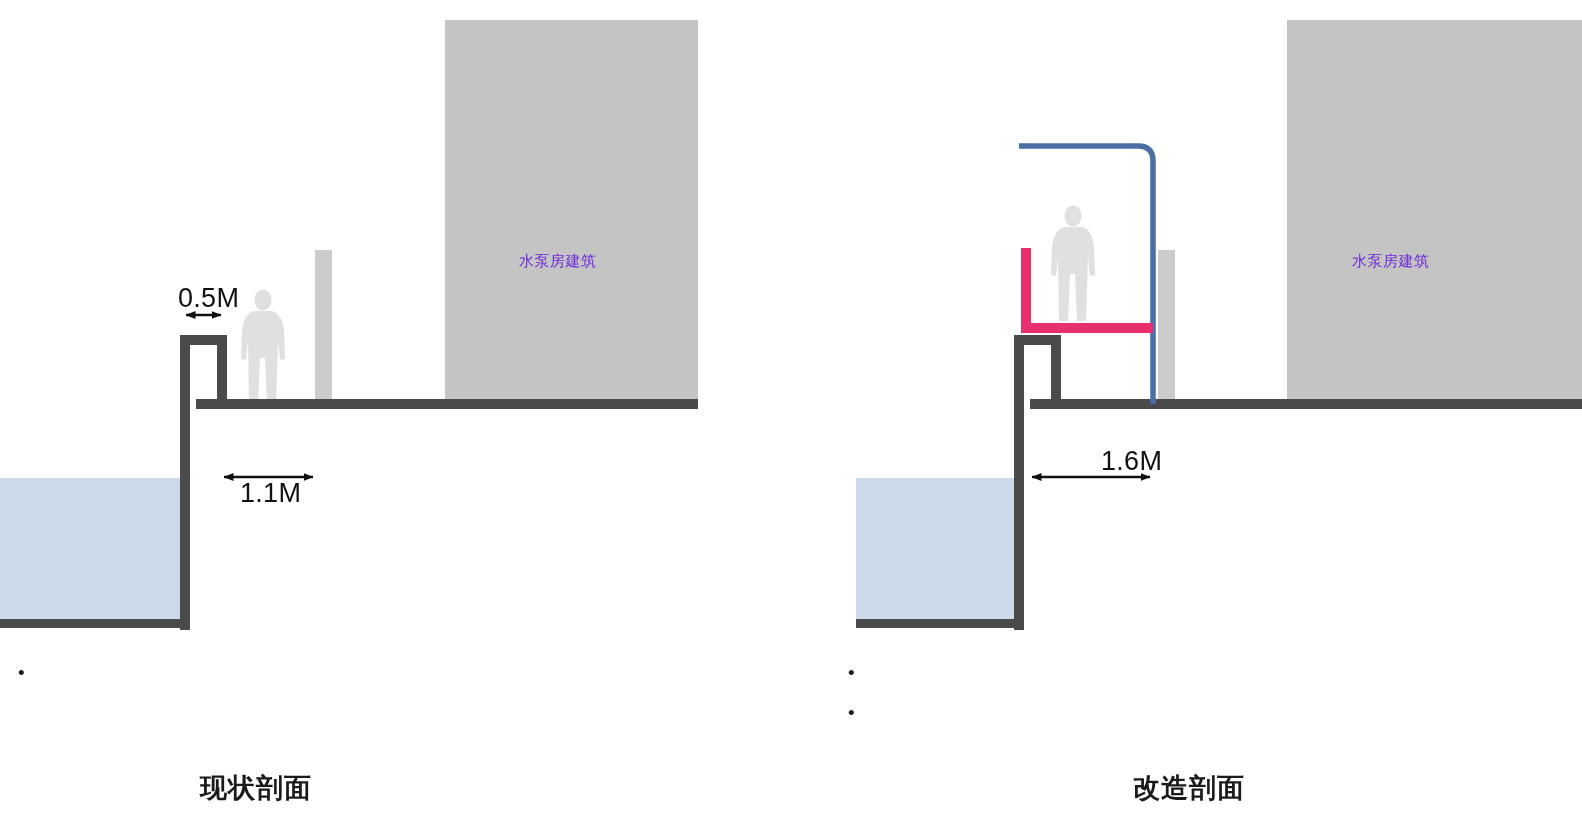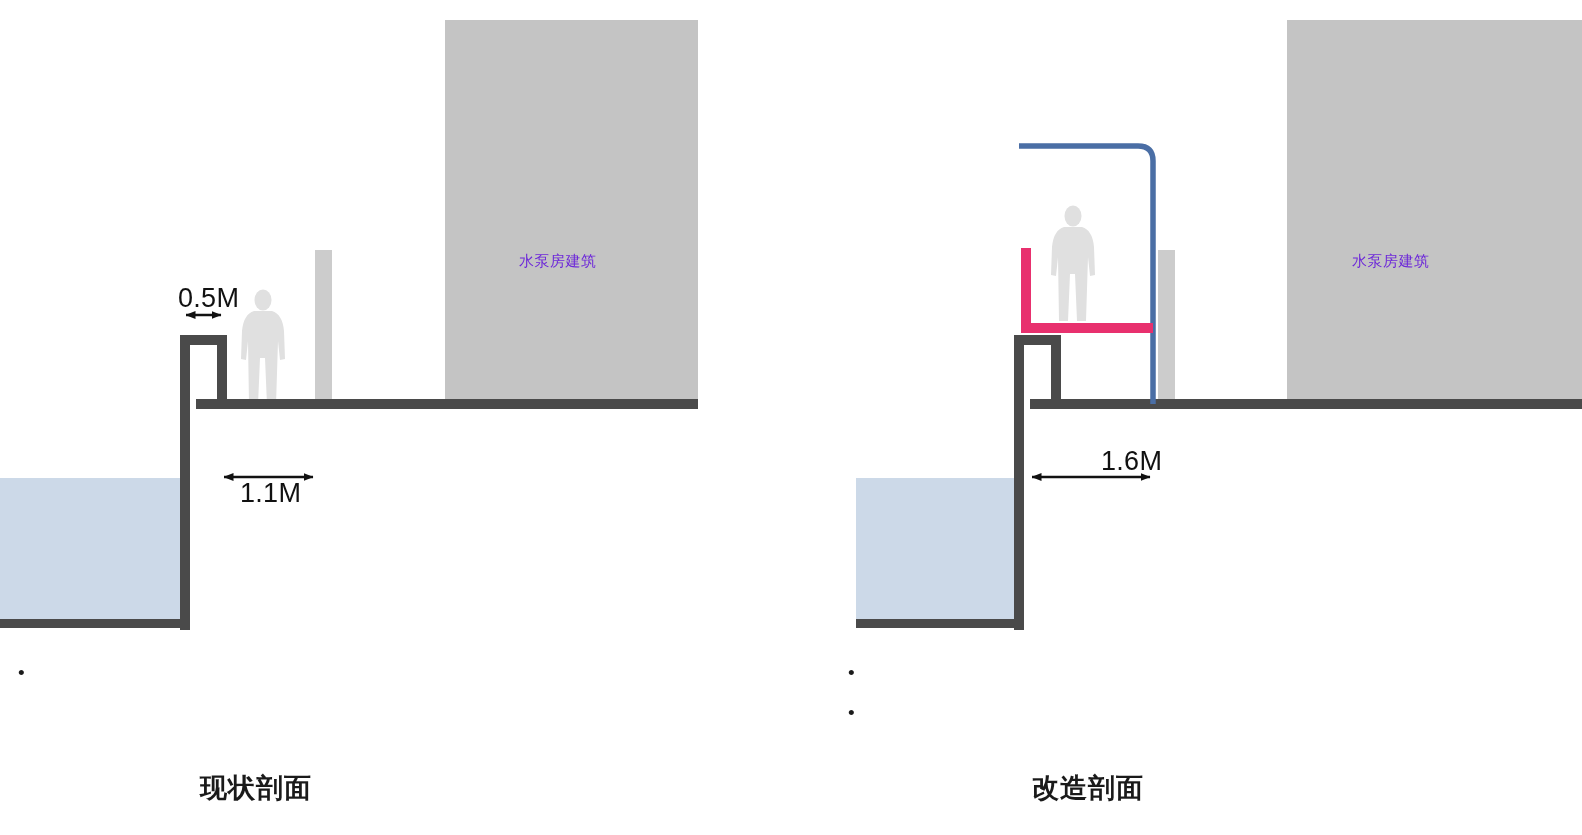--- a/index.html
+++ b/index.html
@@ -28,21 +28,21 @@
   }
   .panel-caption {
     position: absolute;
     font-size: 27px;
     font-weight: 700;
     color: #1a1a1a;
     letter-spacing: 1px;
     white-space: nowrap;
   }
   #caption-left { left: 200px; top: 770px; }
-  #caption-right { left: 1032px; top: 770px; }
+  #caption-right { left: 1133px; top: 770px; }
 
   .bullet-list {
     position: absolute;
     list-style: none;
     margin: 0;
     padding: 0;
   }
   #notes-left { left: 18px; top: 660px; width: 700px; }
   #notes-right { left: 848px; top: 660px; width: 700px; }
   .bullet-row {

